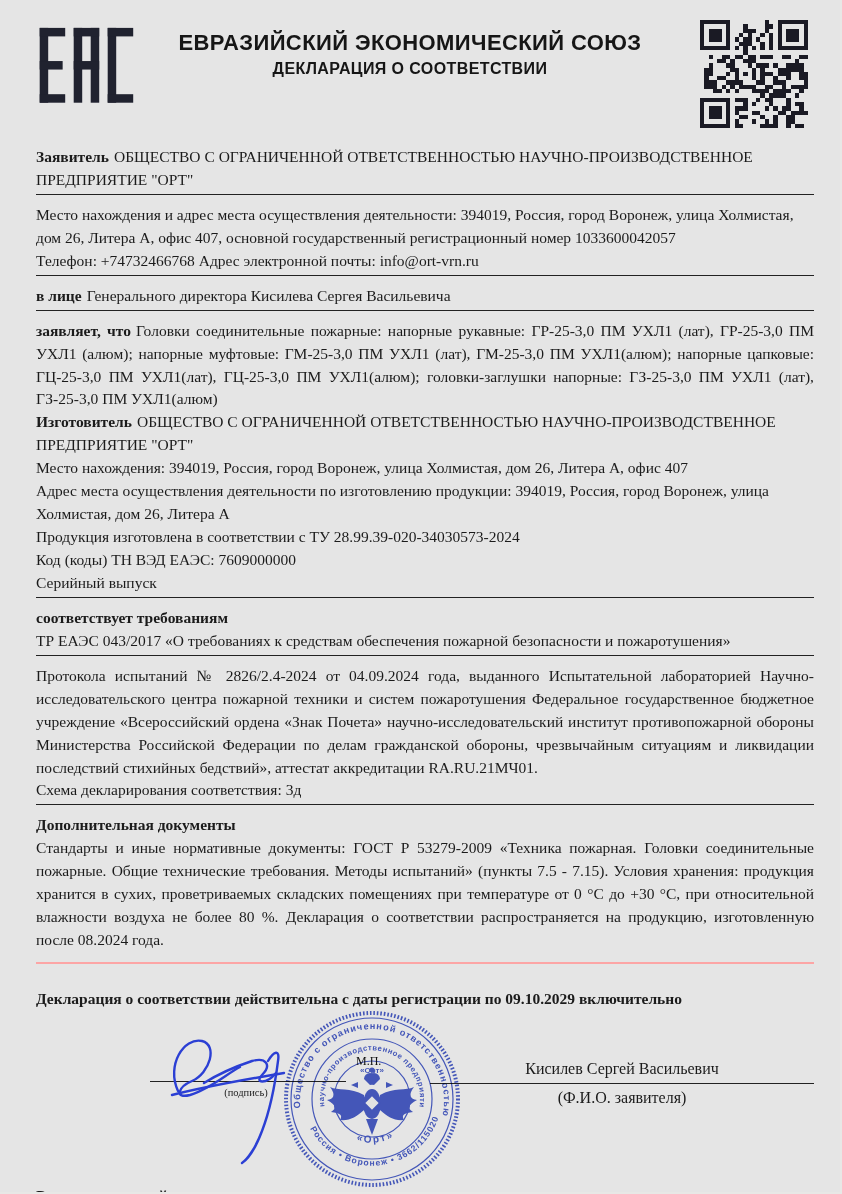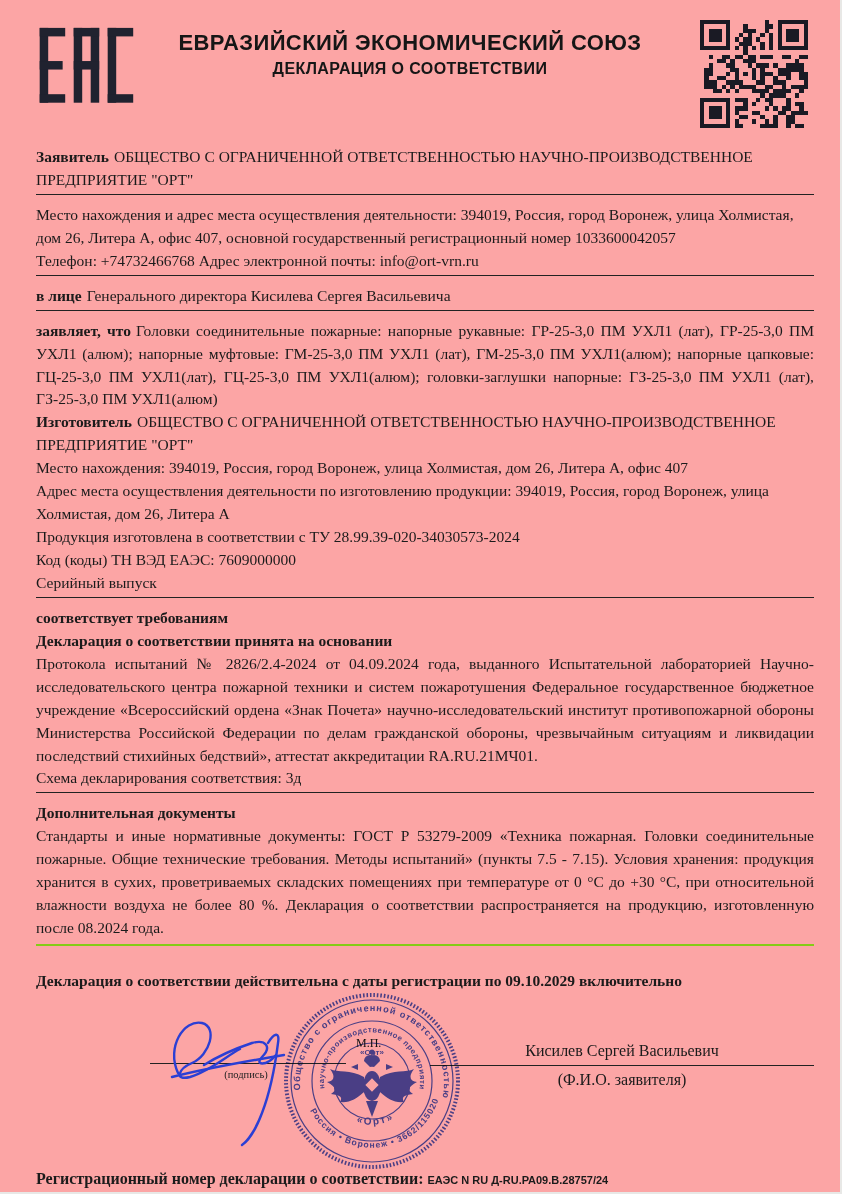--- a/index.html
+++ b/index.html
@@ -1,19 +1,19 @@
 <!DOCTYPE html>
 <html><head>
 <meta charset="utf-8">
 <style>
   html,body{margin:0;padding:0;background:#ffffff;}
   .page{
     position:relative;
     width:842px;height:1194px;
-    background:#fca5a5;
+    background:#e5e5e5;
     font-family:"Liberation Serif", serif;
     color:#1b1b1b;
     overflow:hidden;
     box-sizing:border-box;
     border-right:2px solid #e8e8e6;
     border-bottom:2px solid #e8e8e6;
   }
   
   .hdr{position:absolute;left:0;top:0;width:100%;height:140px;}
   .eac-logo{position:absolute;left:38px;top:22px;width:102px;height:90px;color:#20222f;}
@@ -23,21 +23,21 @@
   }
   .hdr-title .t1{font-size:22px;letter-spacing:.4px;line-height:1.35;}
   .hdr-title .t2{font-size:16px;letter-spacing:.4px;line-height:1.35;}
   .qr{position:absolute;right:32px;top:20px;width:108px;height:108px;color:#1a1a24;}
   
   .content{position:absolute;left:36px;top:146px;width:778px;font-size:15.5px;line-height:1.48;}
   .content p{margin:0;padding:0;}
   .lbl{font-weight:bold;margin-right:5px;}
   .just{text-align:justify;}
   .rule{border-bottom:1.5px solid #222;padding-bottom:2px;margin-bottom:9px;}
-  .rule2{border-bottom:2px solid #84cc16;padding-bottom:4px;margin-bottom:2px;}
+  .rule2{border-bottom:2px solid #fca5a5;padding-bottom:10px;margin-bottom:2px;}
   .boldline{font-weight:bold;}
   .validity{font-weight:bold;margin-top:24px !important;}
   
   .sig-area{position:relative;height:150px;margin-top:8px;}
   .signature-svg{position:absolute;left:108px;top:2px;color:#2b3fd4;z-index:3;}
   .sig-line{position:absolute;left:114px;top:62px;width:196px;border-bottom:1.4px solid #222;}
   .sig-caption{position:absolute;left:140px;top:66px;width:140px;text-align:center;font-size:10.5px;color:#222;}
   .stamp{position:absolute;left:244px;top:-12px;width:184px;height:184px;color:#3b52c9;opacity:.92;mix-blend-mode:multiply;z-index:2;}
   .mp-mark{position:absolute;left:320px;top:34px;font-size:12px;color:#111;z-index:4;}
   .fio-block{position:absolute;left:394px;top:38px;width:384px;z-index:1;}
@@ -311,22 +311,24 @@
     <p><span class="lbl">Изготовитель</span><span>ОБЩЕСТВО С ОГРАНИЧЕННОЙ ОТВЕТСТВЕННОСТЬЮ НАУЧНО-ПРОИЗВОДСТВЕННОЕ ПРЕДПРИЯТИЕ "ОРТ"</span></p>
     <p>Место нахождения: 394019, Россия, город Воронеж, улица Холмистая, дом 26, Литера А, офис 407</p>
     <p>Адрес места осуществления деятельности по изготовлению продукции: 394019, Россия, город Воронеж, улица Холмистая, дом 26, Литера А</p>
     <p>Продукция изготовлена в соответствии с ТУ 28.99.39-020-34030573-2024</p>
     <p>Код (коды) ТН ВЭД ЕАЭС: 7609000000</p>
     <div class="rule">
       <p>Серийный выпуск</p>
     </div>
 
     <p class="boldline">соответствует требованиям</p>
-
-    <p class="boldline">Декларация о соответствии принята на основании</p>
+    <div class="rule">
+      <p>ТР ЕАЭС 043/2017 «О требованиях к средствам обеспечения пожарной безопасности и пожаротушения»</p>
+    </div>
+
     <p class="just">Протокола испытаний № 2826/2.4-2024 от 04.09.2024 года, выданного Испытательной лабораторией Научно-исследовательского центра пожарной техники и систем пожаротушения Федеральное государственное бюджетное учреждение «Всероссийский ордена «Знак Почета» научно-исследовательский институт противопожарной обороны Министерства Российской Федерации по делам гражданской обороны, чрезвычайным ситуациям и ликвидации последствий стихийных бедствий», аттестат аккредитации RA.RU.21МЧ01.</p>
     <div class="rule">
       <p>Схема декларирования соответствия: 3д</p>
     </div>
 
     <p class="boldline">Дополнительная документы</p>
     <div class="rule2">
       <p class="just">Стандарты и иные нормативные документы: ГОСТ Р 53279-2009 «Техника пожарная. Головки соединительные пожарные. Общие технические требования. Методы испытаний» (пункты 7.5 - 7.15). Условия хранения: продукция хранится в сухих, проветриваемых складских помещениях при температуре от 0 °С до +30 °С, при относительной влажности воздуха не более 80 %. Декларация о соответствии распространяется на продукцию, изготовленную после 08.2024 года.</p>
     </div>
 

